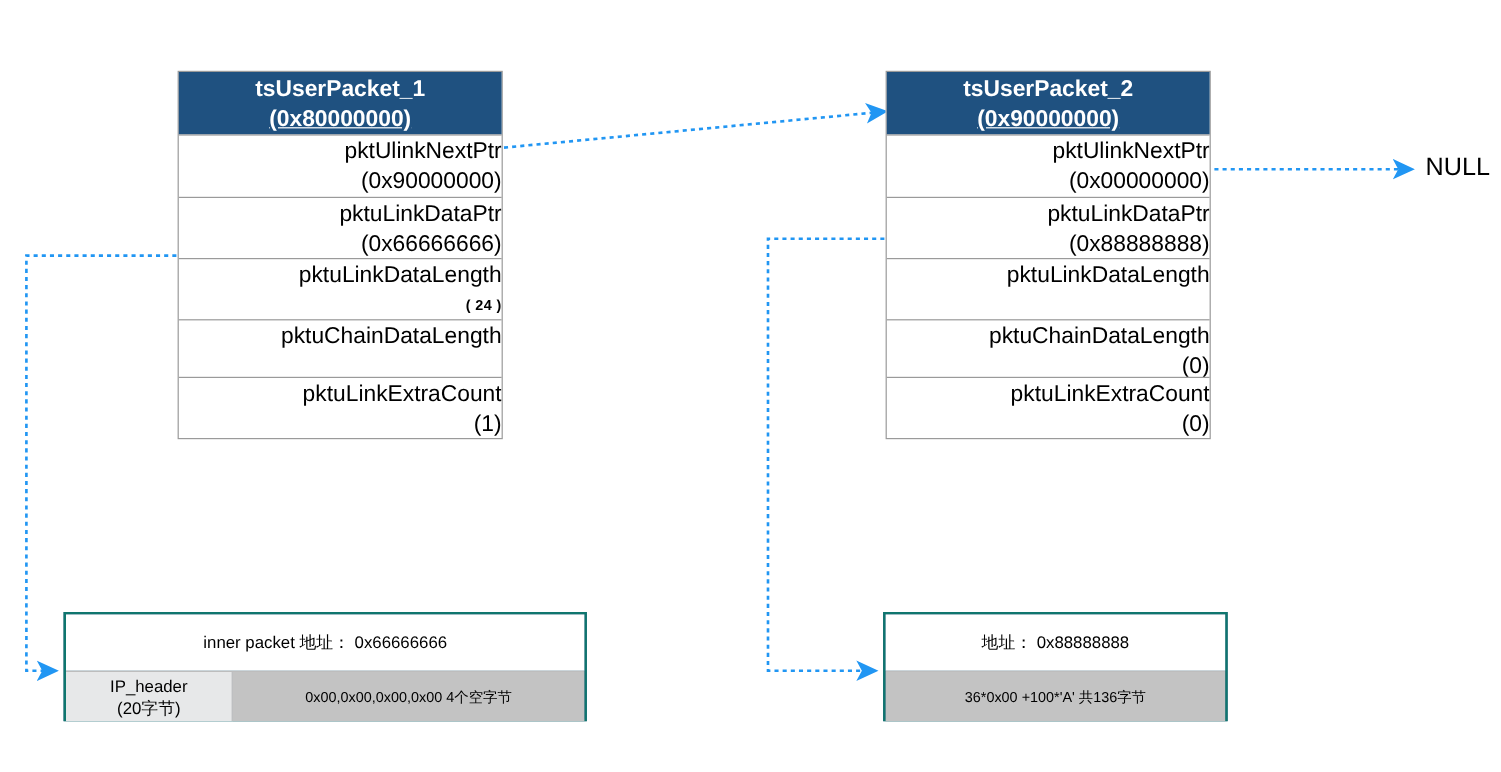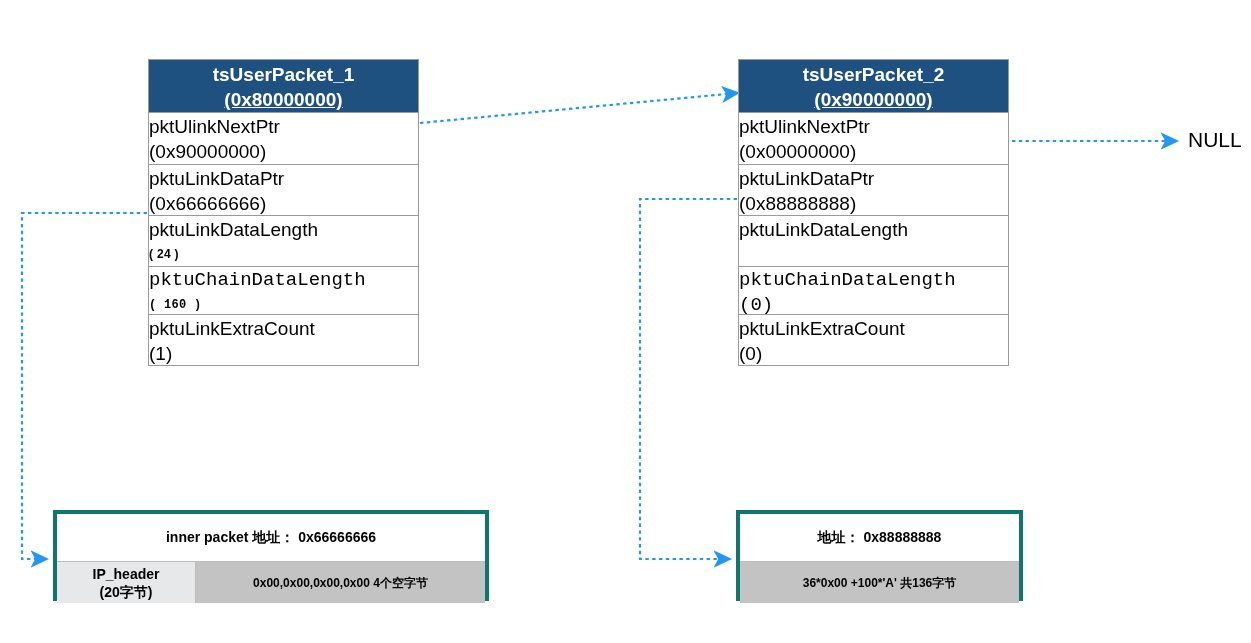--- a/index.html
+++ b/index.html
@@ -40,47 +40,46 @@
     padding: 2px 0 3px 0;
     height: 52px;
   }
   .struct-header .addr {
     text-decoration: underline;
     display: block;
   }
   .struct-row {
     box-sizing: border-box;
     border-top: 1px solid #9a9a9a;
-    text-align: left;
+    text-align: right;
     color: #000000;
     font-size: 19px;
     line-height: 25px;
     padding-top: 1px;
     height: 51px;
     overflow: hidden;
   }
   .struct-row .name { display: block; }
   .struct-row .val  { display: block; }
   .struct-row .val.small {
     font-size: 12px;
     font-weight: bold;
     line-height: 24px;
     letter-spacing: 0.3px;
   }
   .struct-row.tall { height: 52px; }
-  .struct-row.short { height: 48px; font-family: Liberation Mono, monospace; }
+  .struct-row.short { height: 48px; }
 
   
   .buffer {
     position: absolute;
     box-sizing: border-box;
-    border: 4px solid #0f766e;
+    border: 2px solid #0f766e;
     background: #0c4a6e;
     z-index: 5;
-    font-weight: bold;
   }
   .buf-title {
     box-sizing: border-box;
     height: 47px;
     display: flex;
     align-items: center;
     justify-content: center;
     font-size: 14px;
     color: #000;
     background: #ffffff;
@@ -166,21 +165,20 @@
     <div class="struct-row">
       <span class="name">pktuLinkDataPtr</span>
       <span class="val">(0x66666666)</span>
     </div>
     <div class="struct-row">
       <span class="name">pktuLinkDataLength</span>
       <span class="val small">( 24 )</span>
     </div>
     <div class="struct-row short">
       <span class="name">pktuChainDataLength</span>
-      <span class="val small">( 160   )</span>
     </div>
     <div class="struct-row">
       <span class="name">pktuLinkExtraCount</span>
       <span class="val">(1)</span>
     </div>
   </div>
 
   <div class="struct-table" style="left:738px; top:59px; width:271px;">
     <div class="struct-header">
       <span>tsUserPacket_2</span>

